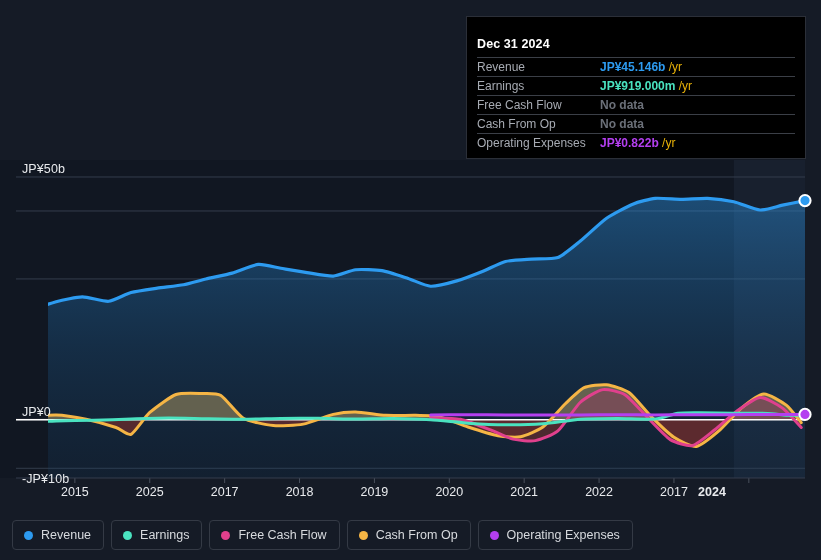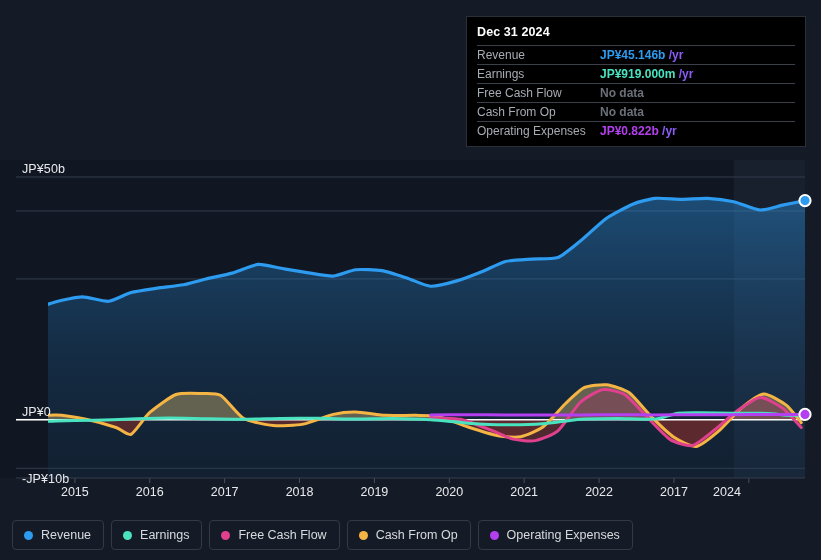--- a/index.html
+++ b/index.html
@@ -40,39 +40,40 @@
     border: 1px solid #2b2f38;
     padding: 7px 10px 6px 10px;
     z-index: 40;
   }
   #tooltip .tt-date {
     color: #ffffff;
     font-size: 12.5px;
     font-weight: bold;
     padding: 1px 0 6px 0;
     letter-spacing: .1px;
+    margin-top: 12px;
   }
   .tt-row {
     display: flex;
     align-items: baseline;
     border-top: 1px solid #3b3f47;
     padding: 2px 0 2px 0;
     min-height: 17px;
   }
   .tt-row.no-rule { border-top: none; }
   .tt-key {
     width: 123px;
     flex: 0 0 123px;
     color: #a7abb3;
     font-size: 12px;
     white-space: nowrap;
   }
   .tt-val { font-size: 12px; white-space: nowrap; }
   .tt-val .amt { font-weight: bold; }
-  .tt-val .unit { color: #8b5cf6; font-weight: bold; }
+  .tt-val .unit { color: #eab308; font-weight: normal; }
   .tt-val.nodata { color: #6b7079; }
   .tt-margin .m-num { color: #ffffff; font-weight: bold; font-size: 12px; }
   .tt-margin .m-txt { color: #c8ccd2; font-size: 12px; }
 
   
   #legend {
     position: absolute;
     left: 12px; bottom: 10px;
     display: flex;
     gap: 7px;
@@ -154,29 +155,29 @@
       <line x1="16" y1="478" x2="805" y2="478" stroke="#343d4c" stroke-width="1"></line>
     </svg>
 
   <div id="y-labels">
       <div class="y-label" style="left: 22px; top: 161.992px;">JP¥50b</div>
       <div class="y-label" style="left: 22px; top: 404.74px;">JP¥0</div>
       <div class="y-label" style="left: 22px; top: 472.29px;">-JP¥10b</div>
     </div>
   <div id="x-labels">
       <div class="x-label" style="left: 74.8837px; top: 485px; text-align: right;">2015</div>
-      <div class="x-label" style="left: 149.767px; top: 485px;">2016</div>
+      <div class="x-label" style="left: 149.767px; top: 485px;">2025</div>
       <div class="x-label" style="left: 224.651px; top: 485px;">2017</div>
       <div class="x-label" style="left: 299.535px; top: 485px;">2018</div>
       <div class="x-label" style="left: 374.419px; top: 485px;">2019</div>
       <div class="x-label" style="left: 449.302px; top: 485px;">2020</div>
       <div class="x-label" style="left: 524.186px; top: 485px;">2021</div>
       <div class="x-label" style="left: 599.07px; top: 485px;">2022</div>
       <div class="x-label" style="left: 673.953px; top: 485px;">2017</div>
-      <div class="x-label" style="left: 727px; top: 485px;">2024</div>
+      <div class="x-label" style="left: 712px; top: 485px; font-weight: bold;">2024</div>
     </div>
 
   <div id="tooltip">
     <div class="tt-date">Dec 31 2024</div>
     <div id="tt-rows">
         <div class="tt-row">
           <span class="tt-key">Revenue</span>
           <span class="tt-val"><span class="amt" style="color: rgb(45, 155, 240);">JP¥45.146b</span><span class="unit"> /yr</span></span>
         </div>
         <div class="tt-row">

